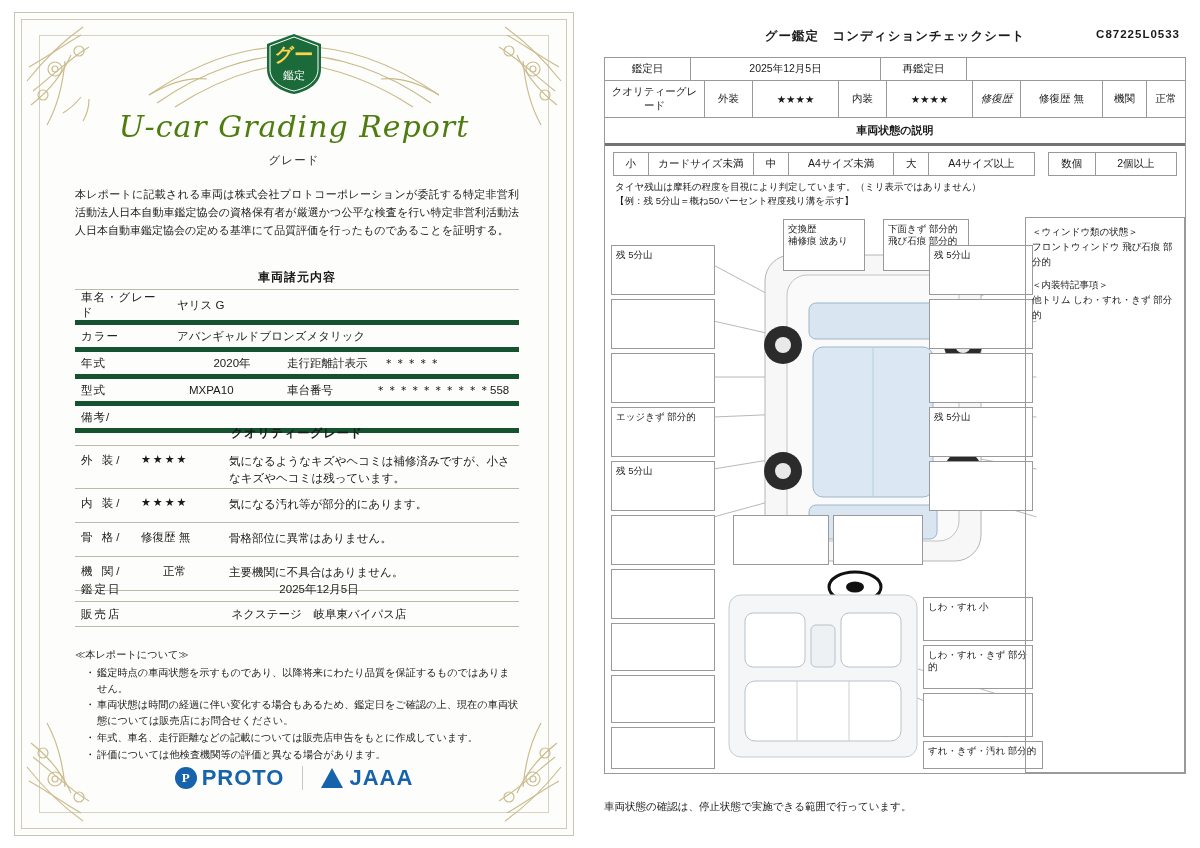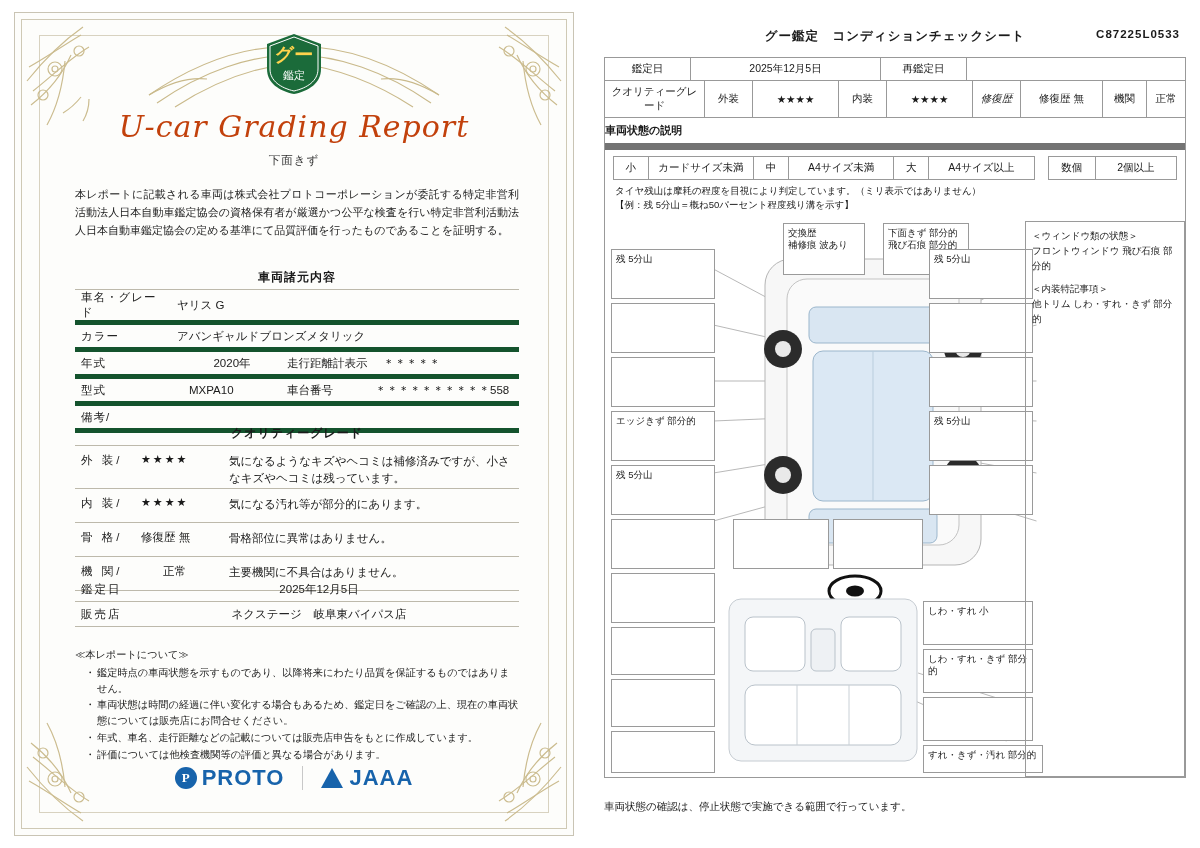--- a/index.html
+++ b/index.html
@@ -49,21 +49,21 @@
   }
   .logo-badge svg { width:100%; height:100%; }
 
   .title-script {
     position:absolute; left:0; right:0; top:96px;
     text-align:center;
     font-family:"DejaVu Serif", serif;
     font-style:italic;
     font-size:30px;
     letter-spacing:1px;
-    color:#c2410c;
+    color:#4d7c0f;
   }
   .subtitle {
     position:absolute; left:0; right:0; top:140px;
     text-align:center;
     font-size:11.5px;
     color:#333;
     letter-spacing:1px;
   }
   .lead {
     position:absolute; left:60px; right:54px; top:172px;
@@ -160,21 +160,21 @@
   .t1 { margin-top:12px; }
   .t1 td.lab { width:86px; text-align:center; background:#fff; }
   .t1 td.val { width:190px; text-align:center; }
   .t1 td.lab2 { width:86px; text-align:center; }
   .t1 td.blank { }
 
   .t2 { margin-top:-1px; }
   .t2 td { text-align:center; }
 
   .t3wrap { margin-top:-1px; border:1px solid #999; }
-  .t3head { font-size:11px; font-weight:bold; padding:5px 0; border-bottom:7px solid #737373; }
+  .t3head { text-align:center; font-size:11px; font-weight:bold; padding:5px 0; border-bottom:3px solid #737373; }
   .t3 { width:100%; border-collapse:collapse; }
   .t3 td { border:1px solid #999; font-size:10.5px; text-align:center; padding:4px 3px; }
   .t3 .szlab { width:34px; }
   .t3 .szval { width:104px; }
   .t3 .cntlab { width:46px; }
   .t3 .cntval { width:80px; }
 
   .tirenote {
     font-size:9.5px; line-height:1.5; padding:4px 2px 2px 2px;
   }
@@ -293,21 +293,21 @@
     <div class="logo-badge">
       <svg viewBox="0 0 58 62">
         <path d="M29 1 L56 11 L56 36 C56 50 44 58 29 61 C14 58 2 50 2 36 L2 11 Z" fill="#1b6b3a"></path>
         <path d="M29 4 L53 13 L53 36 C53 48 42 55 29 58 C16 55 5 48 5 36 L5 13 Z" fill="none" stroke="#ffffff" stroke-width="1"></path>
         <text x="29" y="28" font-size="19" fill="#ffd34d" text-anchor="middle" font-family="DejaVu Sans, sans-serif" font-weight="bold">グー</text>
         <text x="29" y="46" font-size="11" fill="#ffffff" text-anchor="middle" font-family="DejaVu Sans, sans-serif">鑑定</text>
       </svg>
     </div>
 
     <div class="title-script">U-car Grading Report</div>
-    <div class="subtitle">下面きず</div>
+    <div class="subtitle">グレード</div>
     <div class="lead">本レポートに記載される車両は株式会社プロトコーポレーションが委託する特定非営利活動法人日本自動車鑑定協会の資格保有者が厳選かつ公平な検査を行い特定非営利活動法人日本自動車鑑定協会の定める基準にて品質評価を行ったものであることを証明する。</div>
 
     <div class="spec">
       <div class="section-head">車両諸元内容</div>
       <div class="rowline"></div>
 
       <div class="row">
         <div class="lbl">車名・グレード</div>
         <div class="val">ヤリス G</div>
       </div>

